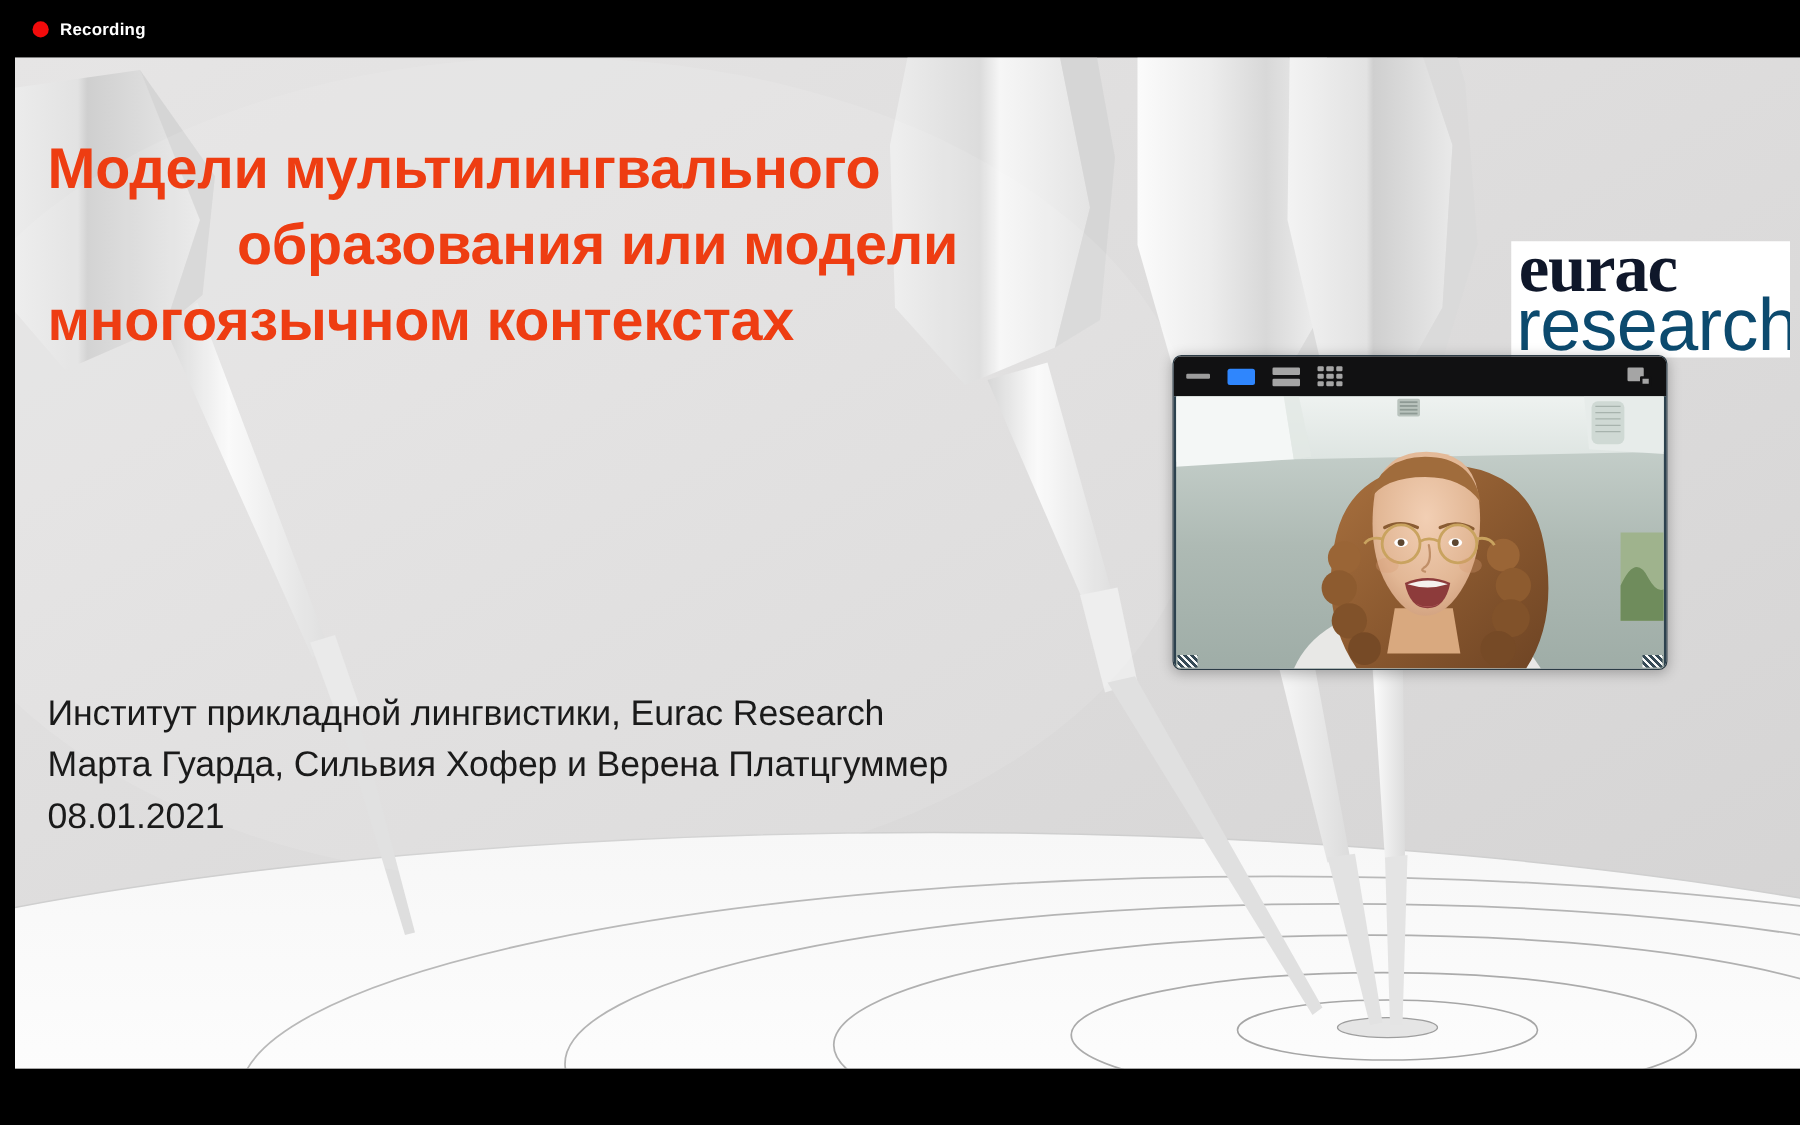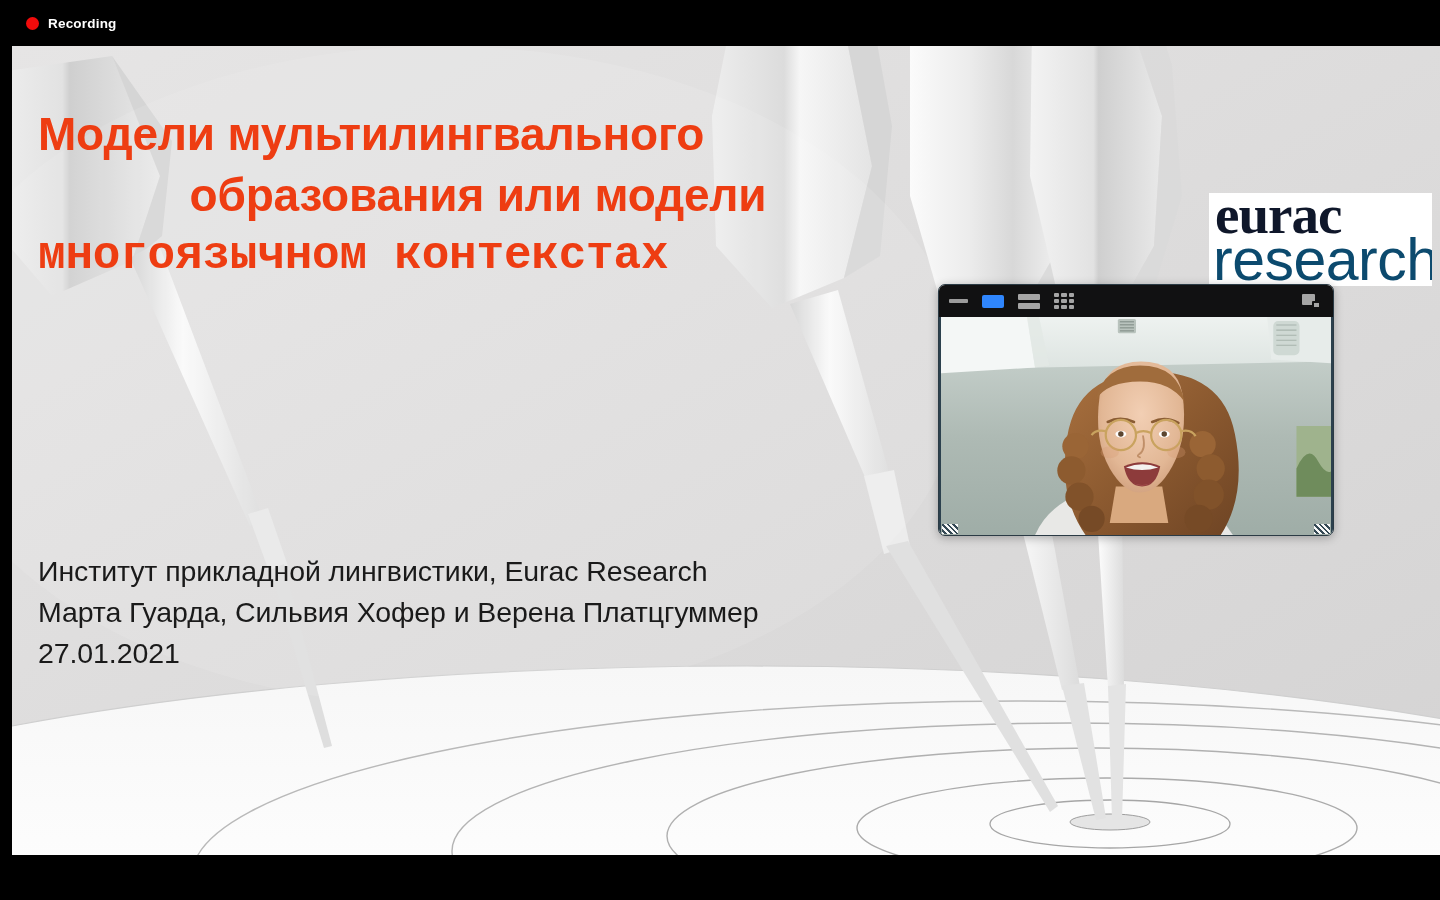--- a/index.html
+++ b/index.html
@@ -188,27 +188,27 @@
         <path d="M1072,272 L1108,266 L1112,640 L1096,642 Z" fill="url(#gShaft)"></path>
         <path d="M1096,640 L1114,638 L1110,774 L1100,774 Z" fill="#e4e4e4"></path>
       </g>
 
       <ellipse cx="430" cy="330" rx="520" ry="330" fill="#ffffff" opacity="0.10"></ellipse>
     </svg>
 
     <div id="title">
       <span class="t-line" style="display: block;">Модели мультилингвального</span>
       <span class="t-line" style="display: block; text-align: center;">образования или модели</span>
-      <span class="t-line" style="display: block; font-family: Liberation Mono, monospace;">многоязычном контекстах</span>
+      <span class="t-line" style="display: block;">многоязычном контекстах</span>
     </div>
 
     <div id="subtitle">
       <span class="sub-line">Институт прикладной лингвистики, Eurac Research</span>
       <span class="sub-line">Марта Гуарда, Сильвия Хофер и Верена Платцгуммер</span>
-      <span class="sub-line">27.01.2021</span>
+      <span class="sub-line">08.01.2021</span>
     </div>
 
     <div id="logo">
       <div id="logo-eurac">eurac</div>
       <div id="logo-research">research</div>
     </div>
 
     <div id="vid-win">
 
       <div id="vid-toolbar">

